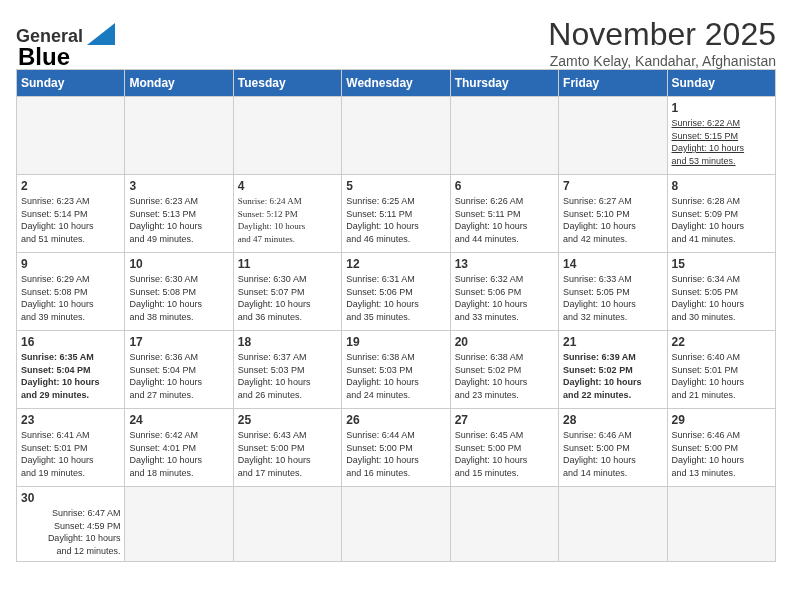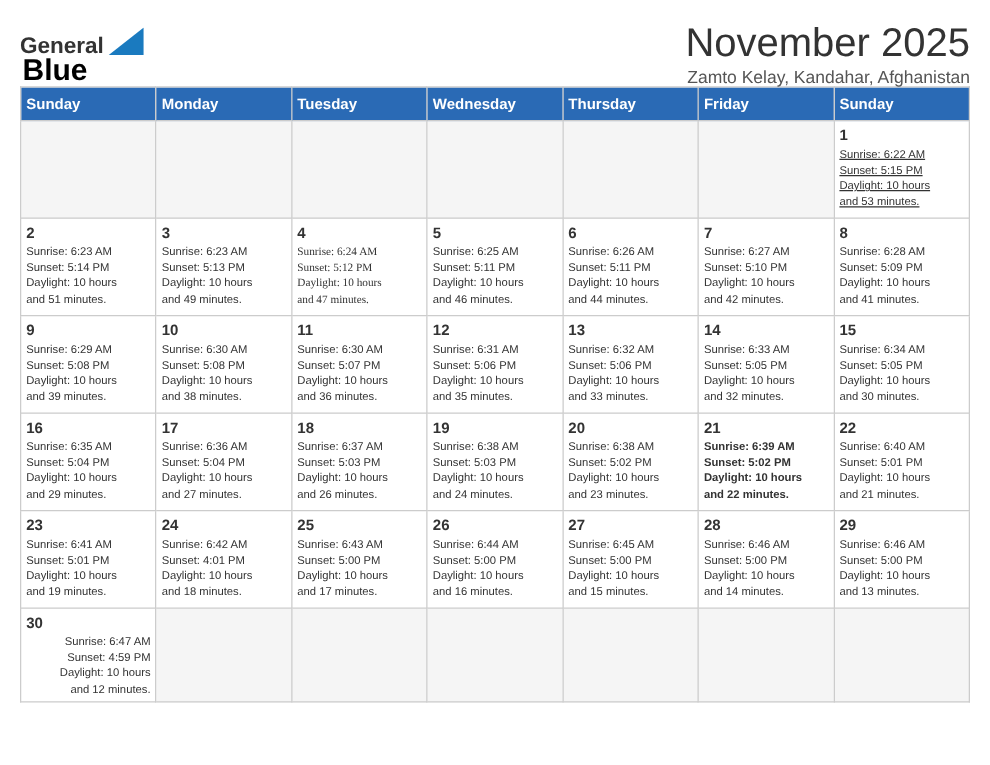--- a/index.html
+++ b/index.html
@@ -228,21 +228,21 @@
           <span class="day-number">15</span>
           <div class="day-info" style="white-space: pre-line;">Sunrise: 6:34 AM
 Sunset: 5:05 PM
 Daylight: 10 hours
 and 30 minutes.</div>
         </td>
       </tr>
       <tr>
         <td>
           <span class="day-number">16</span>
-          <div class="day-info" style="white-space: pre-line;">Sunrise: 6:35 AM
+          <div class="day-info" style="white-space: pre-line; font-weight: bold;">Sunrise: 6:35 AM
 Sunset: 5:04 PM
 Daylight: 10 hours
 and 29 minutes.</div>
         </td>
         <td>
           <span class="day-number">17</span>
           <div class="day-info" style="white-space: pre-line;">Sunrise: 6:36 AM
 Sunset: 5:04 PM
 Daylight: 10 hours
 and 27 minutes.</div>

